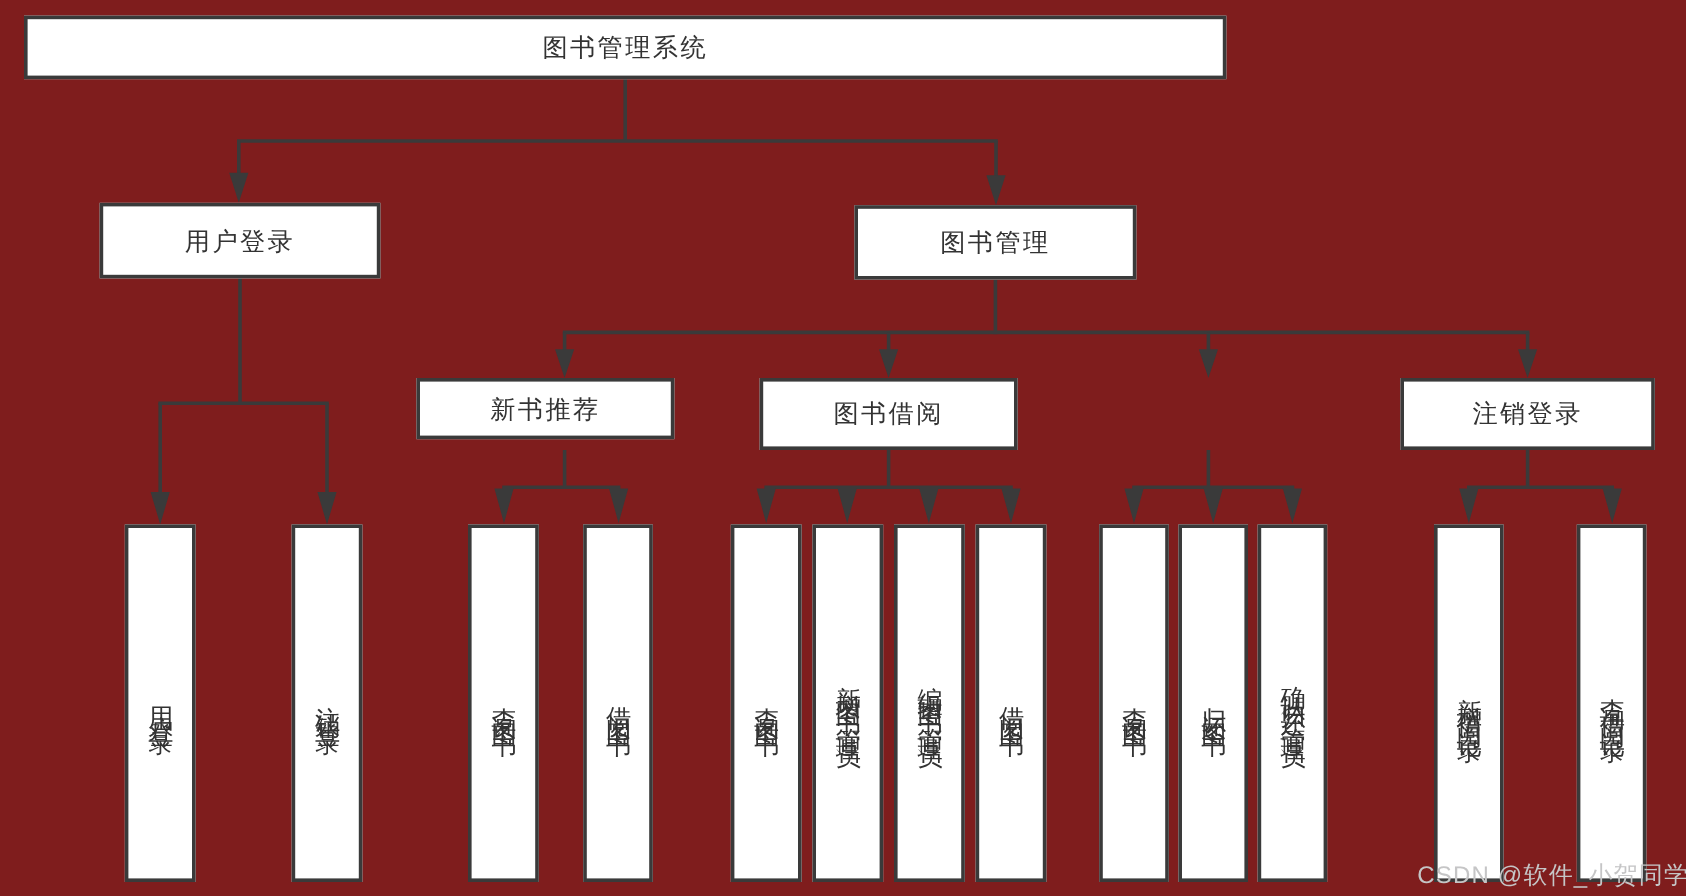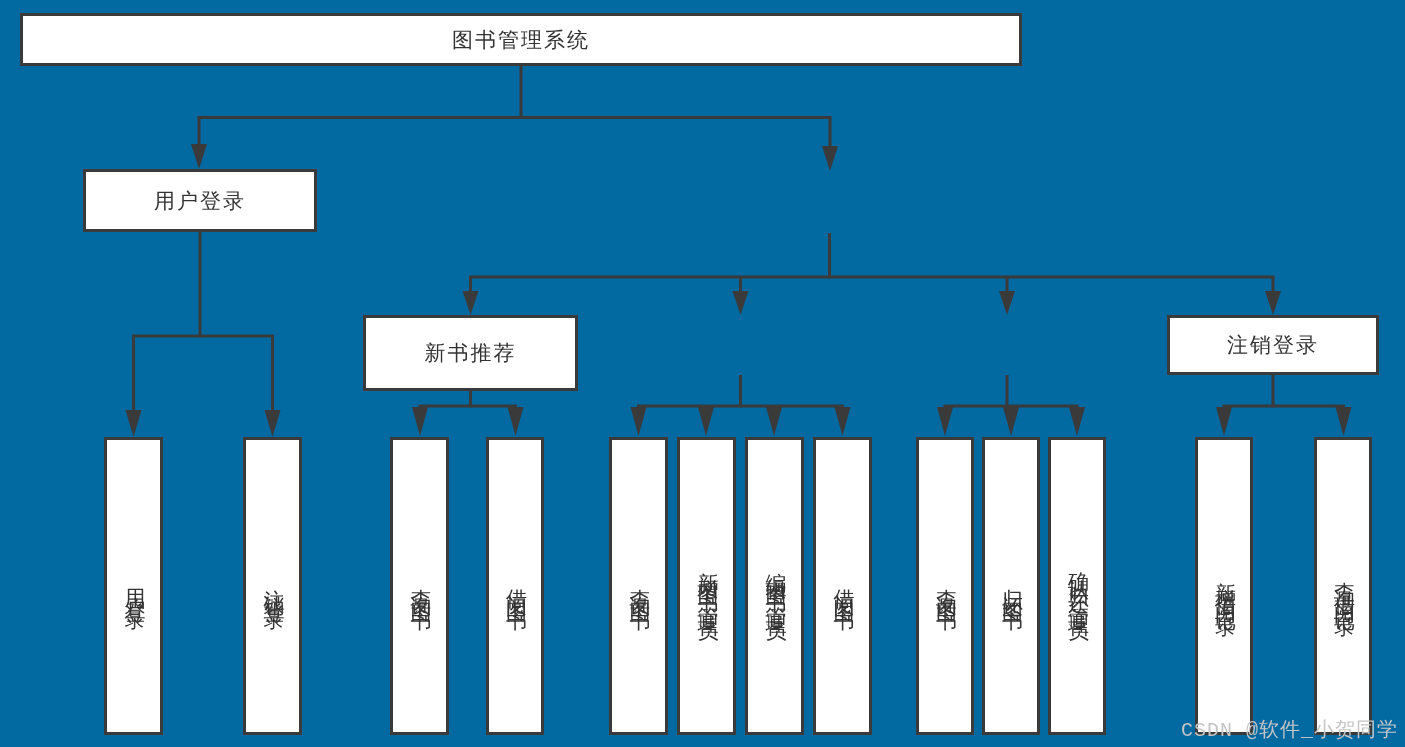--- a/index.html
+++ b/index.html
@@ -1,22 +1,22 @@
 <!DOCTYPE html>
 <html><head>
 <meta charset="utf-8">
 <style>
   * { margin: 0; padding: 0; box-sizing: border-box; }
   html, body { background: #ffffff; }
   .canvas {
     position: relative;
     width: 1405px;
     height: 747px;
-    background: #0369a1;
-    font-family: Liberation Mono, monospace;
+    background: #7f1d1d;
+    font-family: Liberation Sans, sans-serif;
     overflow: hidden;
   }
   .connectors {
     position: absolute;
     left: 0; top: 0;
     width: 1405px; height: 747px;
   }
   .box {
     position: absolute;
     border: 3px solid #3a3a3a;
@@ -108,22 +108,24 @@
 
     <line x1="1273" y1="375" x2="1273" y2="407.5" fill="none"></line>
     <line x1="1222.5" y1="406" x2="1345" y2="406" fill="none"></line>
     <polygon points="1216,407 1232,407 1224,436" stroke="none"></polygon>
     <polygon points="1335.5,407 1351.5,407 1343.5,436" stroke="none"></polygon>
   </svg>
 
   <div class="box" style="left:20px; top:13px; width:1002px; height:53px;">图书管理系统</div>
 
   <div class="box" style="left:83px; top:169px; width:234px; height:63px;">用户登录</div>
+  <div class="box" style="left:712px; top:171px; width:235px; height:62px;">图书管理</div>
 
-  <div class="box" style="left:363px; top:315px; width:215px; height:76px;">新书推荐</div>
+  <div class="box" style="left:347px; top:315px; width:215px; height:51px;">新书推荐</div>
+  <div class="box" style="left:633px; top:315px; width:215px; height:60px;">图书借阅</div>
   <div class="box" style="left:1167px; top:315px; width:212px; height:60px;">注销登录</div>
 
   <div class="vbox" style="left:104px; top:437px; width:59px; height:298px;">用户登录</div>
   <div class="vbox" style="left:243px; top:437px; width:59px; height:298px;">注销登录</div>
 
   <div class="vbox" style="left:390px; top:437px; width:59px; height:298px;">查询图书</div>
   <div class="vbox" style="left:486px; top:437px; width:58px; height:298px;">借阅图书</div>
 
   <div class="vbox" style="left:609px; top:437px; width:59px; height:298px;">查询图书</div>
   <div class="vbox" style="left:677px; top:437px; width:59px; height:298px;">新增图书（管理员）</div>

